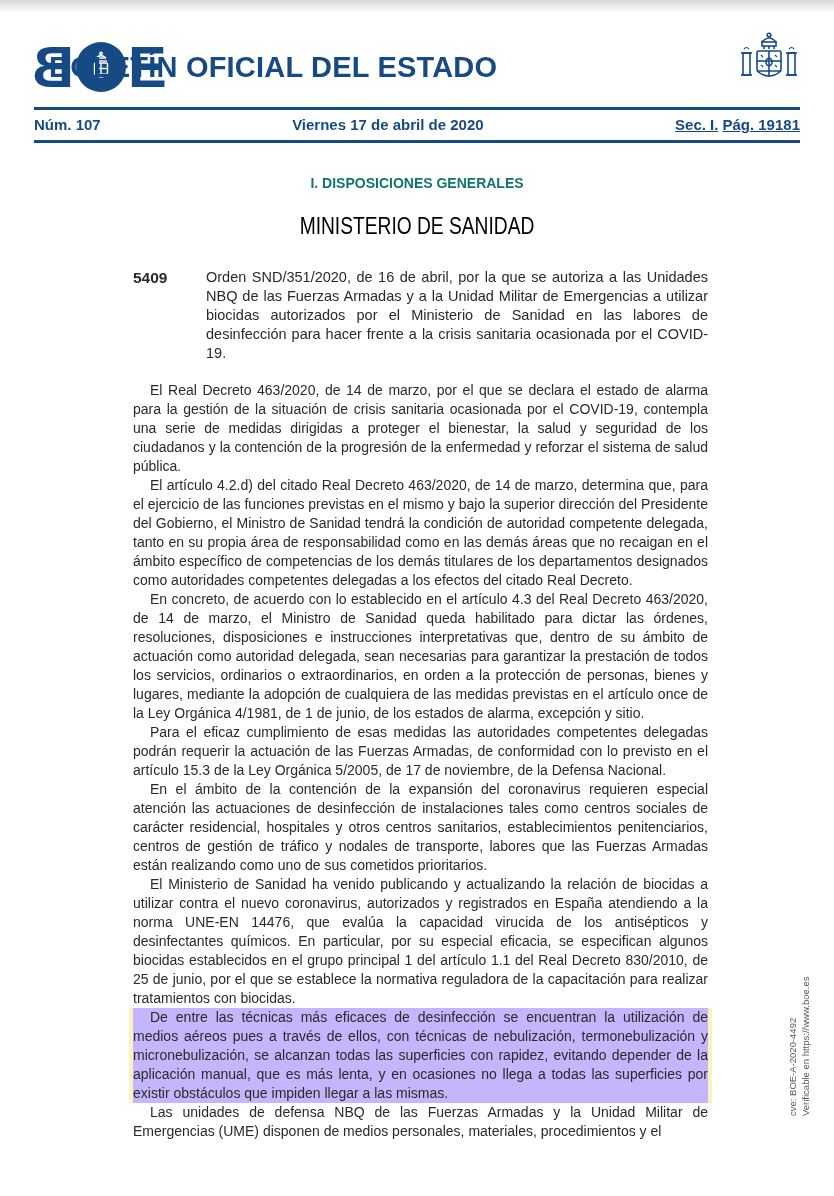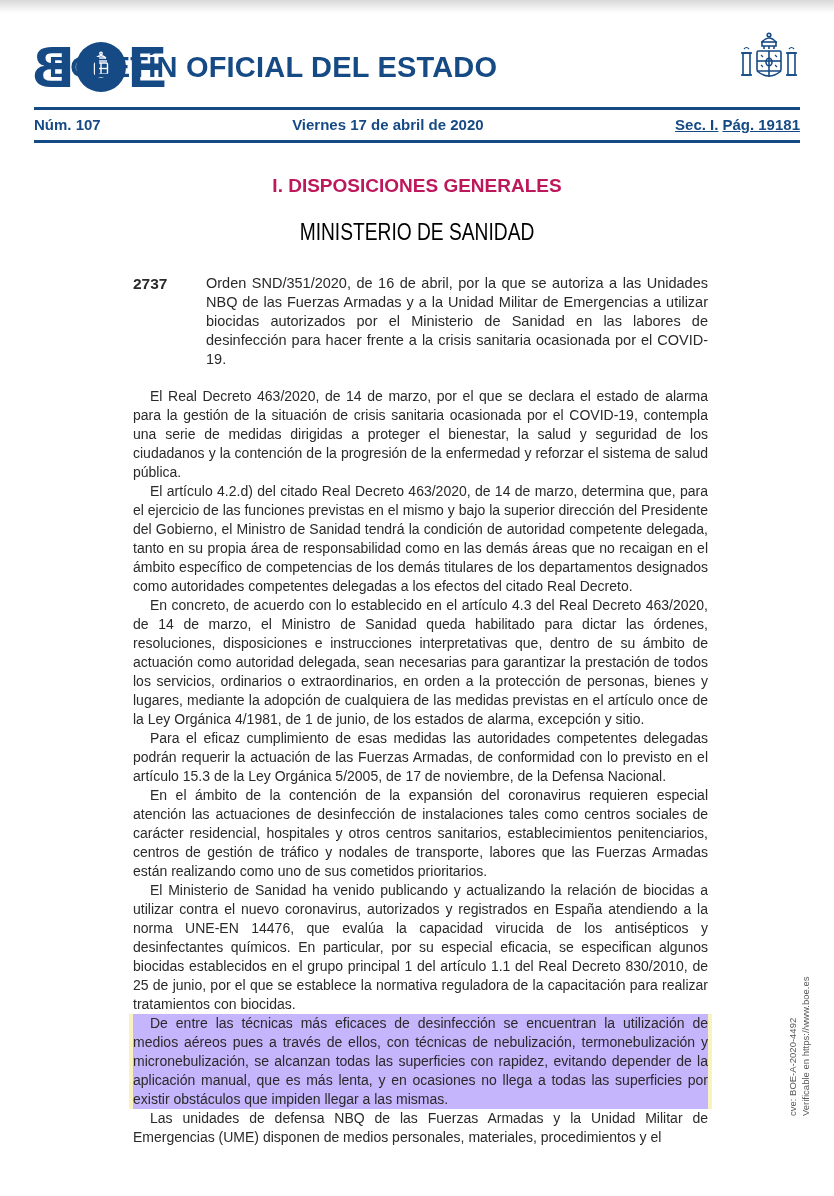--- a/index.html
+++ b/index.html
@@ -70,22 +70,22 @@
     font-weight: bold;
     font-size: 15px;
   }
   .sec-pag { display: flex; gap: 4px; text-decoration: underline; }
 
   
   .section-title {
     margin-top: 32px;
     text-align: center;
     font-weight: bold;
-    font-size: 19px;
-    color: #be185d;
+    font-size: 14px;
+    color: #0f766e;
   }
   .ministry-title {
     margin-top: 21px;
     text-align: center;
     font-size: 24px;
     font-weight: 400;
     color: #000;
     transform: scaleX(0.8);
   }
 
@@ -200,21 +200,21 @@
       <span>Pág. 19181</span>
     </span>
   </div>
   <hr class="rule">
 
   <div class="section-title">I. DISPOSICIONES GENERALES</div>
   <div class="ministry-title">MINISTERIO DE SANIDAD</div>
 
   <div class="article">
     <div class="item-head">
-      <div class="item-number">2737</div>
+      <div class="item-number">5409</div>
       <p class="article-summary">Orden SND/351/2020, de 16 de abril, por la que se autoriza a las Unidades NBQ de las Fuerzas Armadas y a la Unidad Militar de Emergencias a utilizar biocidas autorizados por el Ministerio de Sanidad en las labores de desinfección para hacer frente a la crisis sanitaria ocasionada por el COVID-19.</p>
     </div>
 
     <div class="body-copy">
       <p>El Real Decreto 463/2020, de 14 de marzo, por el que se declara el estado de alarma para la gestión de la situación de crisis sanitaria ocasionada por el COVID-19, contempla una serie de medidas dirigidas a proteger el bienestar, la salud y seguridad de los ciudadanos y la contención de la progresión de la enfermedad y reforzar el sistema de salud pública.</p>
       <p>El artículo 4.2.d) del citado Real Decreto 463/2020, de 14 de marzo, determina que, para el ejercicio de las funciones previstas en el mismo y bajo la superior dirección del Presidente del Gobierno, el Ministro de Sanidad tendrá la condición de autoridad competente delegada, tanto en su propia área de responsabilidad como en las demás áreas que no recaigan en el ámbito específico de competencias de los demás titulares de los departamentos designados como autoridades competentes delegadas a los efectos del citado Real Decreto.</p>
       <p>En concreto, de acuerdo con lo establecido en el artículo 4.3 del Real Decreto 463/2020, de 14 de marzo, el Ministro de Sanidad queda habilitado para dictar las órdenes, resoluciones, disposiciones e instrucciones interpretativas que, dentro de su ámbito de actuación como autoridad delegada, sean necesarias para garantizar la prestación de todos los servicios, ordinarios o extraordinarios, en orden a la protección de personas, bienes y lugares, mediante la adopción de cualquiera de las medidas previstas en el artículo once de la Ley Orgánica 4/1981, de 1 de junio, de los estados de alarma, excepción y sitio.</p>
       <p>Para el eficaz cumplimiento de esas medidas las autoridades competentes delegadas podrán requerir la actuación de las Fuerzas Armadas, de conformidad con lo previsto en el artículo 15.3 de la Ley Orgánica 5/2005, de 17 de noviembre, de la Defensa Nacional.</p>
       <p>En el ámbito de la contención de la expansión del coronavirus requieren especial atención las actuaciones de desinfección de instalaciones tales como centros sociales de carácter residencial, hospitales y otros centros sanitarios, establecimientos penitenciarios, centros de gestión de tráfico y nodales de transporte, labores que las Fuerzas Armadas están realizando como uno de sus cometidos prioritarios.</p>
       <p>El Ministerio de Sanidad ha venido publicando y actualizando la relación de biocidas a utilizar contra el nuevo coronavirus, autorizados y registrados en España atendiendo a la norma UNE-EN 14476, que evalúa la capacidad virucida de los antisépticos y desinfectantes químicos. En particular, por su especial eficacia, se especifican algunos biocidas establecidos en el grupo principal 1 del artículo 1.1 del Real Decreto 830/2010, de 25 de junio, por el que se establece la normativa reguladora de la capacitación para realizar tratamientos con biocidas.</p>

